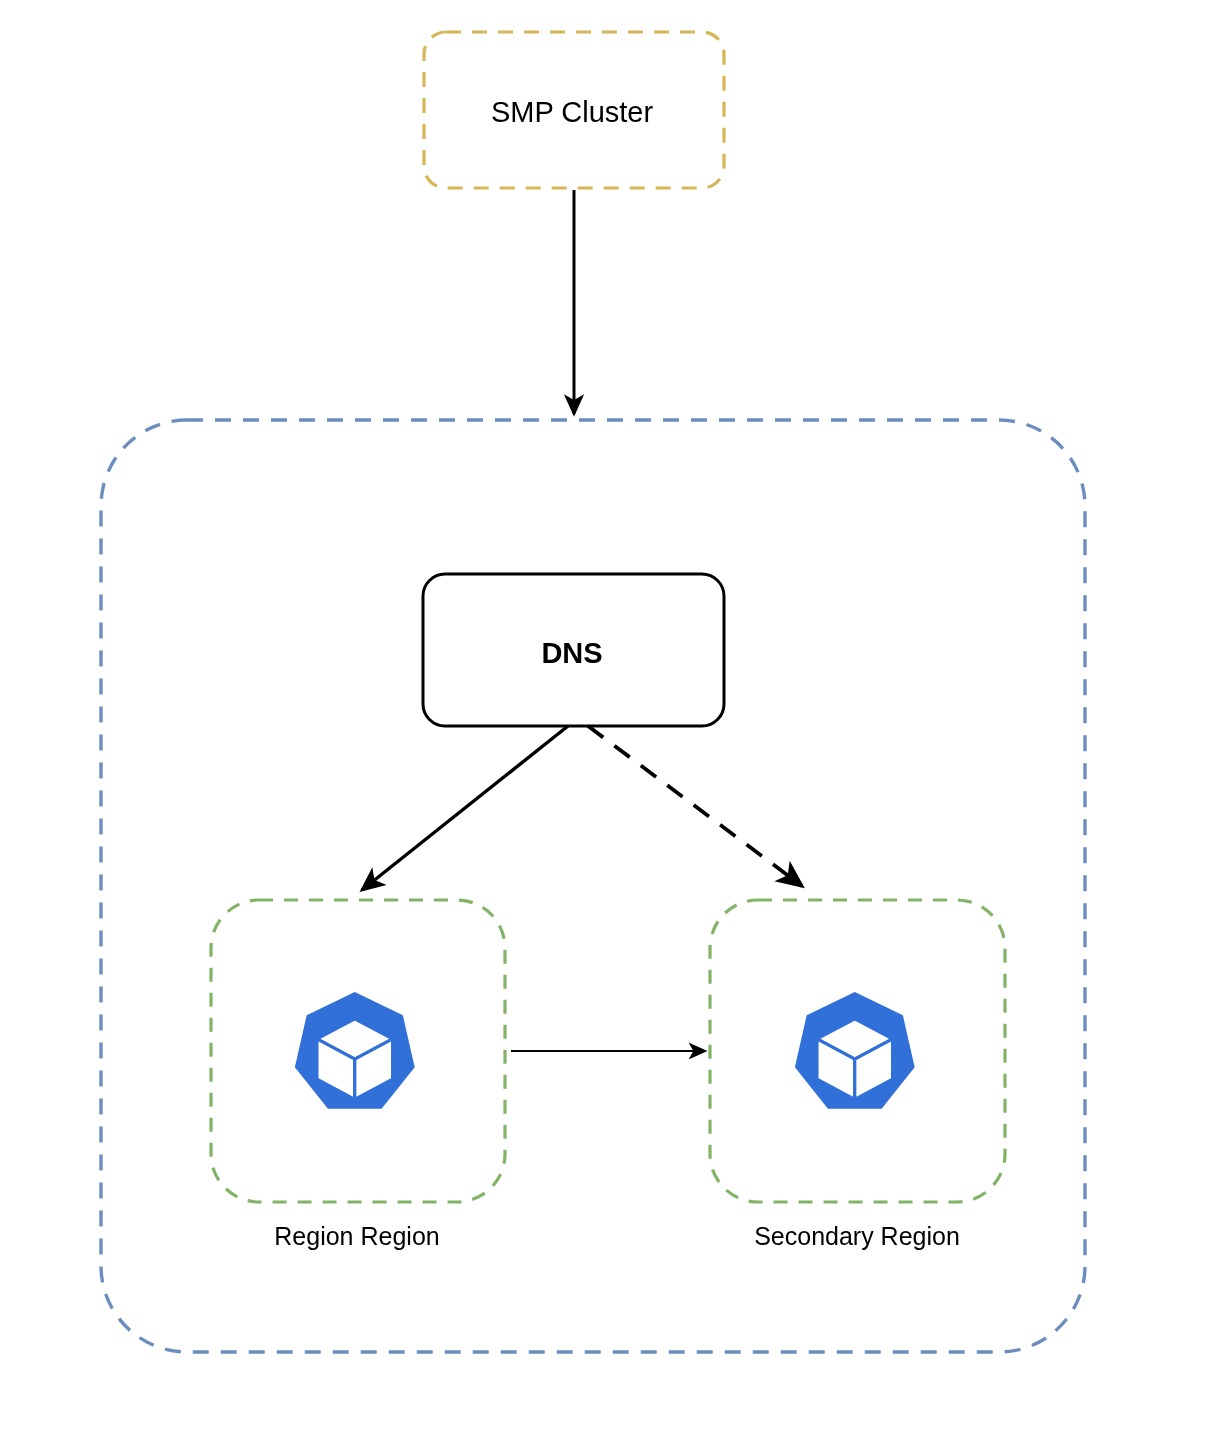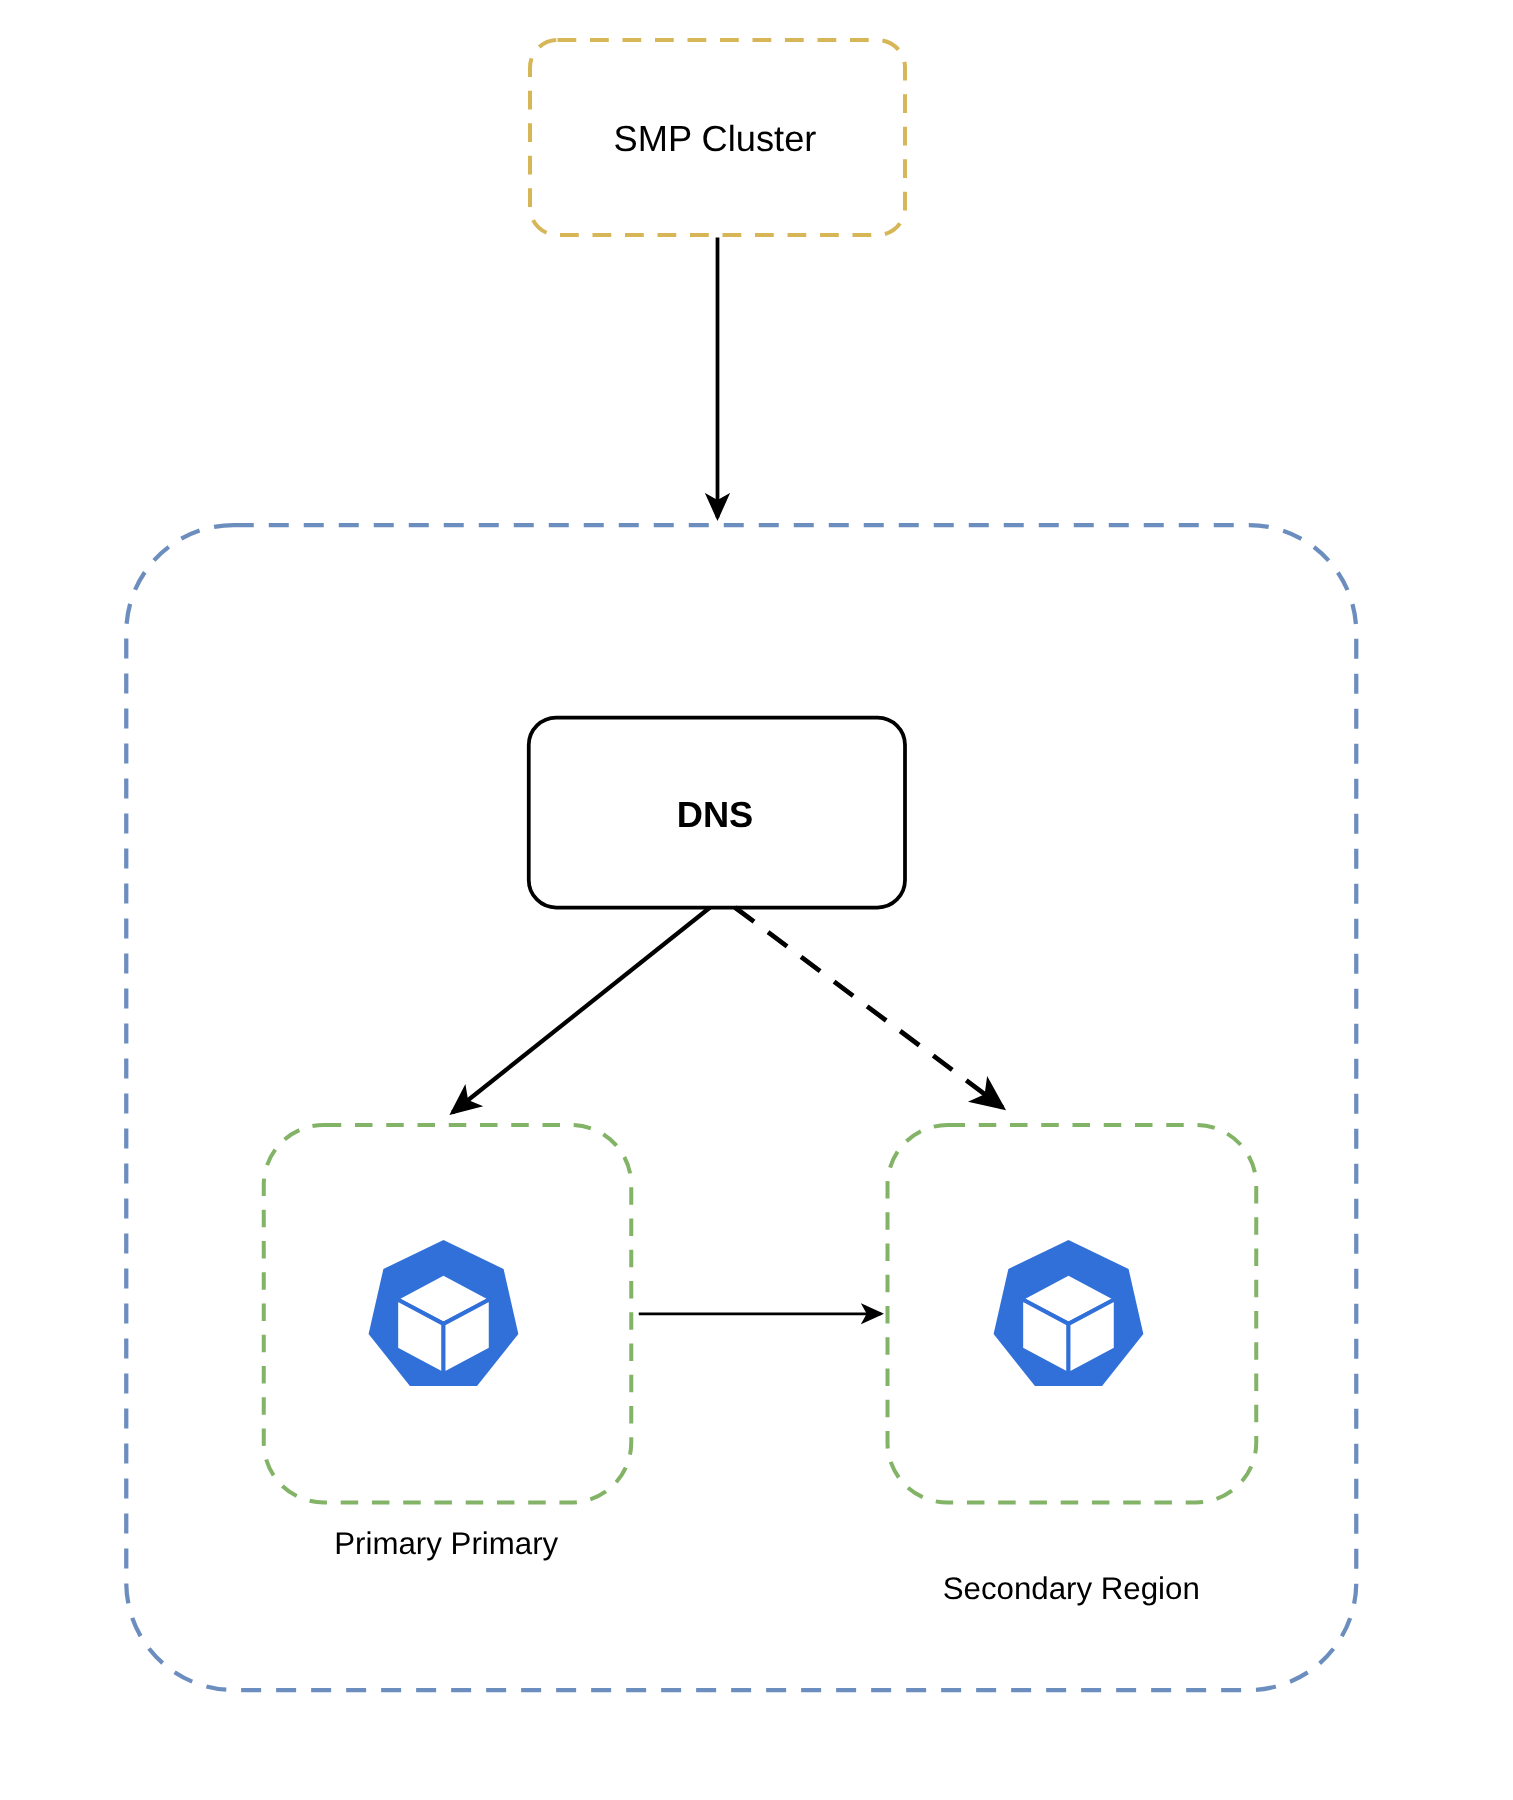--- a/index.html
+++ b/index.html
@@ -50,21 +50,21 @@
   }
   .label-region {
     font-size: 25px;
   }
   .label-primary {
     left: 357px;
     top: 1236px;
   }
   .label-secondary {
     left: 857px;
-    top: 1272px;
+    top: 1236px;
   }
 </style>
 </head>
 <body>
 
 <div id="diagram-canvas">
 
   <svg id="diagram-svg" viewBox="0 0 1210 1440" xmlns="http://www.w3.org/2000/svg">
 
     <defs>
@@ -111,17 +111,17 @@
         <path d="M 80 38.5 L 80 71.5 L 49 88 L 49 55 Z"></path>
       </g>
     </g>
 
   </svg>
 
   <div class="node-label label-smp">SMP Cluster</div>
 
   <div class="node-label label-dns">DNS</div>
 
-  <div class="node-label label-region label-primary">Primary Primary</div>
+  <div class="node-label label-region label-primary">Region Region</div>
 
   <div class="node-label label-region label-secondary">Secondary Region</div>
 
 </div>
 
 </body></html>

